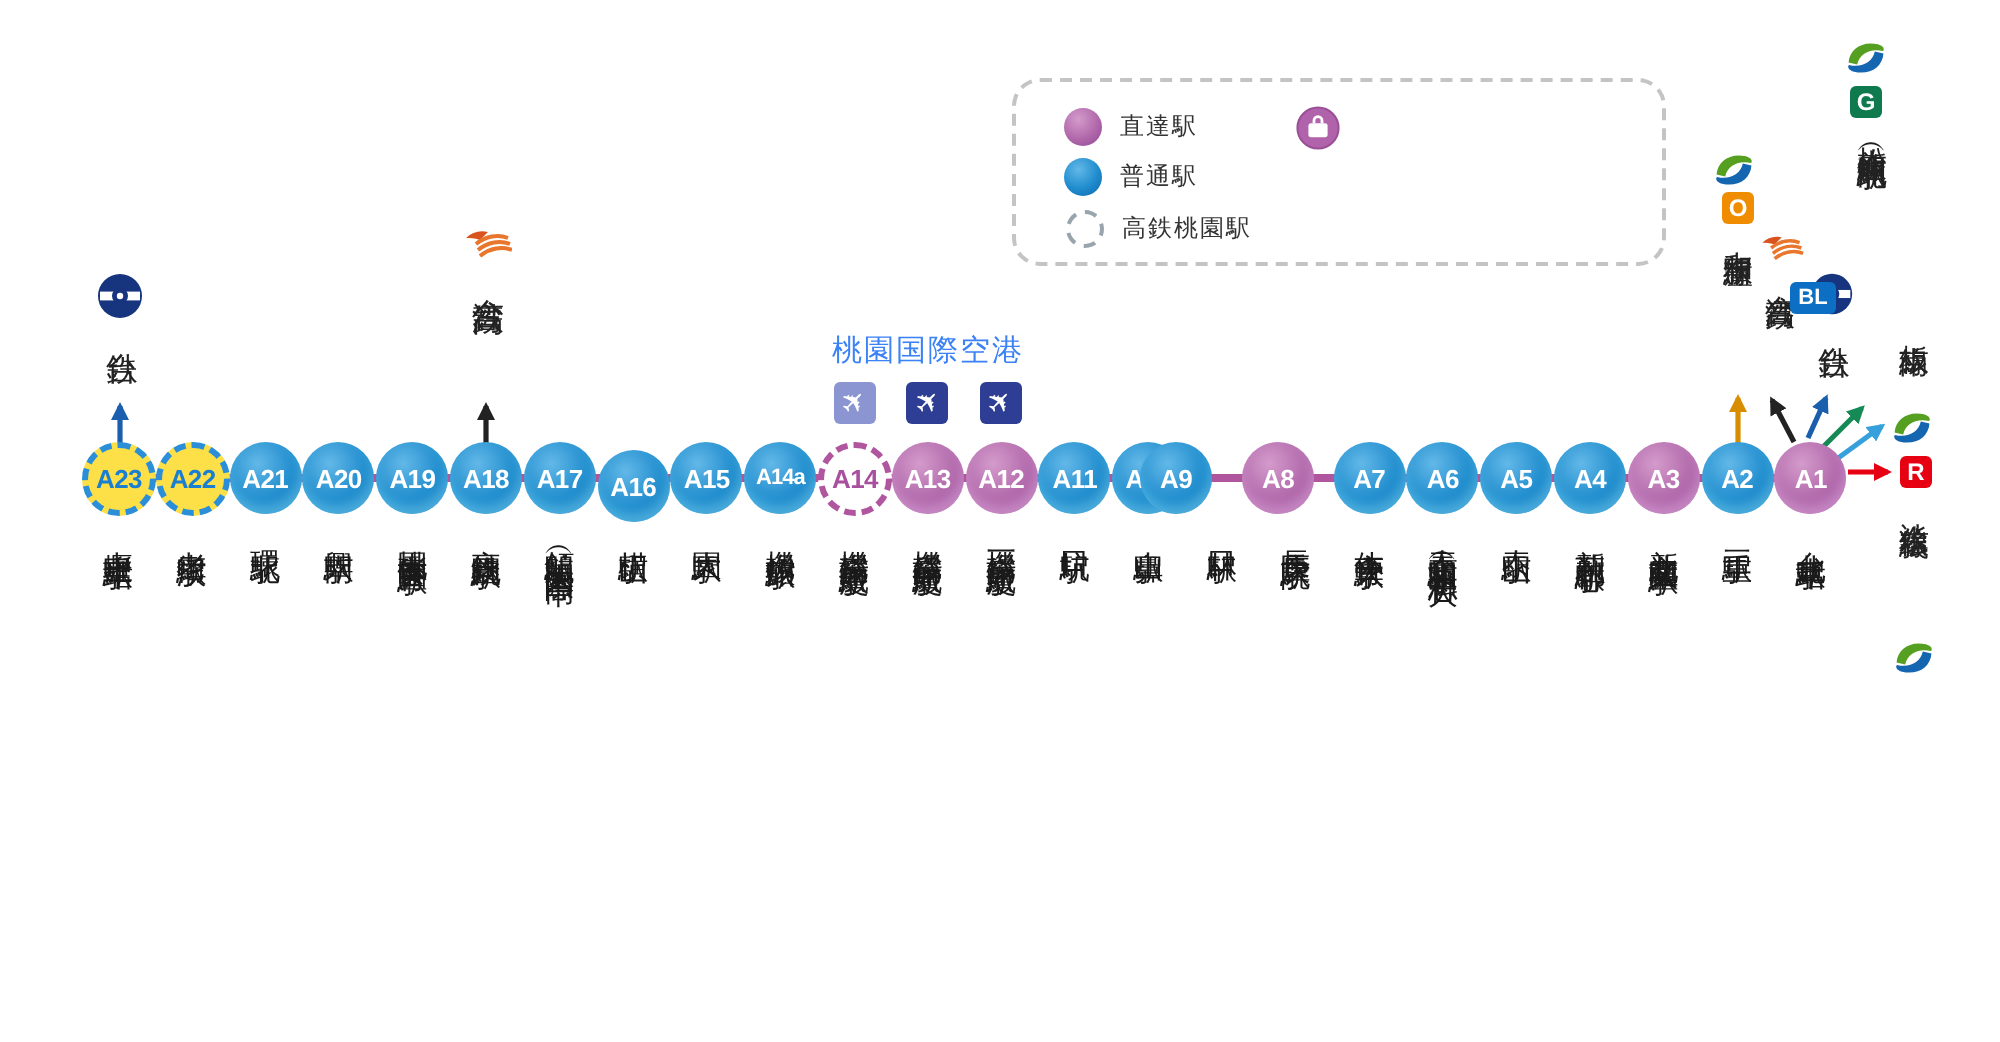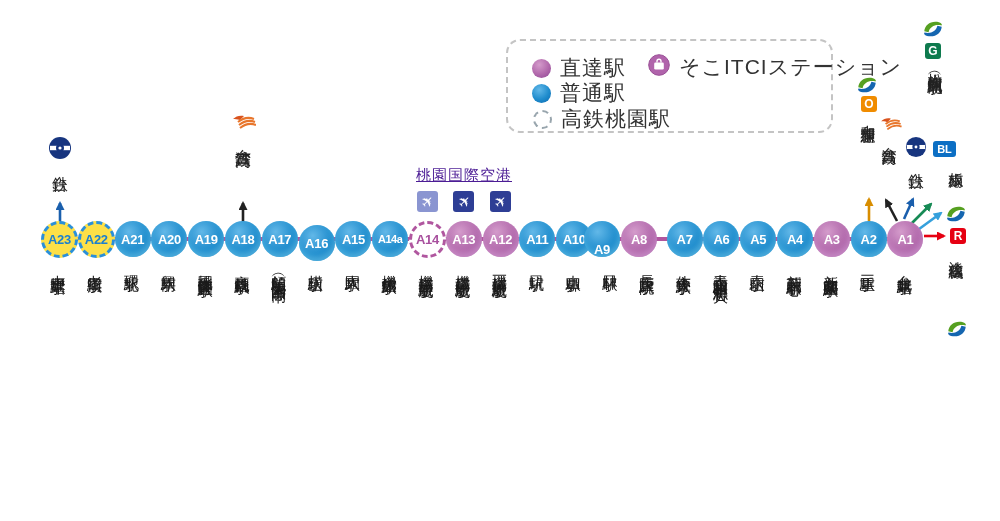--- a/index.html
+++ b/index.html
@@ -22,41 +22,41 @@
   .code-small{font-size:11px;letter-spacing:-0.5px;}
 
   
   .vlabel{position:absolute;writing-mode:vertical-rl;text-orientation:mixed;
       font-size:15px;line-height:1;letter-spacing:1.5px;color:#1a1a1a;z-index:2;white-space:nowrap;}
   .station-name{top:263px;}
   .transfer-label{letter-spacing:1px;color:#222;}
 
   
   .airport-label{position:absolute;left:464px;top:166px;transform:translateX(-50%);
-      font-size:15px;color:#4c1d95;white-space:nowrap;z-index:2;letter-spacing:1px;text-decoration:underline;}
+      font-size:15px;color:#3b82f6;white-space:nowrap;z-index:2;letter-spacing:1px;}
   .plane-badge{position:absolute;width:21px;height:21px;border-radius:3px;background:#2e3e95;
       display:flex;align-items:center;justify-content:center;z-index:2;}
   .plane-badge.light{background:#8a95d1;}
   .plane-badge span{color:#fff;font-size:15px;line-height:1;transform:rotate(-45deg);}
 
   
   .badge{position:absolute;color:#fff;font-weight:bold;border-radius:3px;
       display:flex;align-items:center;justify-content:center;z-index:2;font-size:12px;}
   .badge-o{width:16px;height:16px;background:#f08c00;}
   .badge-g{width:16px;height:16px;background:#0e7a4e;}
   .badge-bl{width:23px;height:16px;background:#0c6fc4;font-size:11px;}
   .badge-r{width:16px;height:16px;background:#e60012;}
 
   .logo{position:absolute;z-index:2;}
 
   
   .legend{position:absolute;left:506px;top:39px;width:327px;height:94px;box-sizing:border-box;
       border:2px dashed #c4c4c4;border-radius:14px;background:#fff;z-index:5;}
   .legend-row{position:absolute;display:flex;align-items:center;gap:9px;}
-  .legend-label{font-size:21px;color:#333;letter-spacing:1px;white-space:nowrap;}
+  .legend-label{font-size:12px;color:#333;letter-spacing:1px;white-space:nowrap;}
   .sw{border-radius:50%;flex:0 0 auto;}
   .sw-express{width:19px;height:19px;background:radial-gradient(circle at 38% 30%, #d49bcb 0%, #b168ab 55%, #8c4594 100%);}
   .sw-local{width:19px;height:19px;background:radial-gradient(circle at 38% 30%, #62b8e8 0%, #1f8ccd 55%, #0c67ad 100%);}
   .sw-future{width:15px;height:15px;background:#fff;border:2.5px dashed #98a5ad;}
 
   svg.arrows{position:absolute;left:0;top:0;z-index:2;pointer-events:none;}
 </style>
 </head>
 <body>
 
@@ -76,21 +76,20 @@
       <span class="legend-label">高鉄桃園駅</span>
     </div>
     <div class="legend-row" style="left:140px;top:12px;">
       <span>
         <svg width="22" height="22" viewBox="0 0 22 22">
           <circle cx="11" cy="11" r="10.3" fill="#b063ab" stroke="#9a4f96" stroke-width="1"></circle>
           <rect x="6.2" y="8.6" width="9.6" height="7" rx="1.3" fill="#fff"></rect>
           <path d="M9 8.6 V7.3 a2 2 0 0 1 4 0 V8.6" stroke="#fff" stroke-width="1.4" fill="none"></path>
         </svg>
       </span>
-      <span class="legend-label">そこITCIステーション</span>
     </div>
   </div>
 
   <div class="rail"></div>
 
   <div id="stations">
       <div class="station-circle future-local" style="left: 41px; top: 221px;">
         <span>A23</span>
       </div>
       <div class="vlabel station-name" style="left: 51px;">中壢車站駅</div>
@@ -152,21 +151,21 @@
         <span>✈</span>
       </div>
       <div class="station-circle local" style="left: 519.4px; top: 221px;">
         <span>A11</span>
       </div>
       <div class="vlabel station-name" style="left: 529.4px;">坑口駅</div>
       <div class="station-circle local" style="left: 556.2px; top: 221px;">
         <span>A10</span>
       </div>
       <div class="vlabel station-name" style="left: 566.2px;">山鼻駅</div>
-      <div class="station-circle local" style="left: 584px; top: 221px; align-items: flex-end;">
+      <div class="station-circle local" style="left: 570px; top: 221px;">
         <span>A9</span>
       </div>
       <div class="vlabel station-name" style="left: 603px;">林口駅</div>
       <div class="station-circle express" style="left: 621px; top: 221px;">
         <span>A8</span>
       </div>
       <div class="vlabel station-name" style="left: 639.8px;">長庚医院駅</div>
       <div class="station-circle local" style="left: 666.6px; top: 221px; text-align: center;">
         <span>A7</span>
       </div>
@@ -250,21 +249,21 @@
 
   <div class="logo" style="left:922px;top:18px;">
     <svg width="22" height="22" viewBox="0 0 24 24">
       <path d="M2.5 14.5 C3 7 10 2.5 18.5 4.5 C21.5 5.3 22.3 7.2 21.3 8.2 C14.5 6.5 8.5 9.5 7.2 15.5 Z" fill="#56a021"></path>
       <path d="M21.5 9.5 C21 17 14 21.5 5.5 19.5 C2.5 18.7 1.7 16.8 2.7 15.8 C9.5 17.5 15.5 14.5 16.8 8.5 Z" fill="#1566b0"></path>
     </svg>
   </div>
   <div class="badge badge-g" style="left:925px;top:43px;">G</div>
   <div class="vlabel transfer-label" style="left:928px;top:61px;">松山新店線（北門駅）</div>
 
-  <div class="badge badge-bl" style="left:933px;top:141px;text-align:center;">BL</div>
+  <div class="badge badge-bl" style="left:895px;top:141px;text-align:center;">BL</div>
   <div class="vlabel transfer-label" style="left:949px;top:160px;">板南線</div>
   <div class="logo" style="left:945px;top:203px;">
     <svg width="22" height="22" viewBox="0 0 24 24">
       <path d="M2.5 14.5 C3 7 10 2.5 18.5 4.5 C21.5 5.3 22.3 7.2 21.3 8.2 C14.5 6.5 8.5 9.5 7.2 15.5 Z" fill="#56a021"></path>
       <path d="M21.5 9.5 C21 17 14 21.5 5.5 19.5 C2.5 18.7 1.7 16.8 2.7 15.8 C9.5 17.5 15.5 14.5 16.8 8.5 Z" fill="#1566b0"></path>
     </svg>
   </div>
 
   <div class="badge badge-r" style="left:950px;top:228px;">R</div>
   <div class="vlabel transfer-label" style="left:949px;top:249px;">淡水信義線</div>

